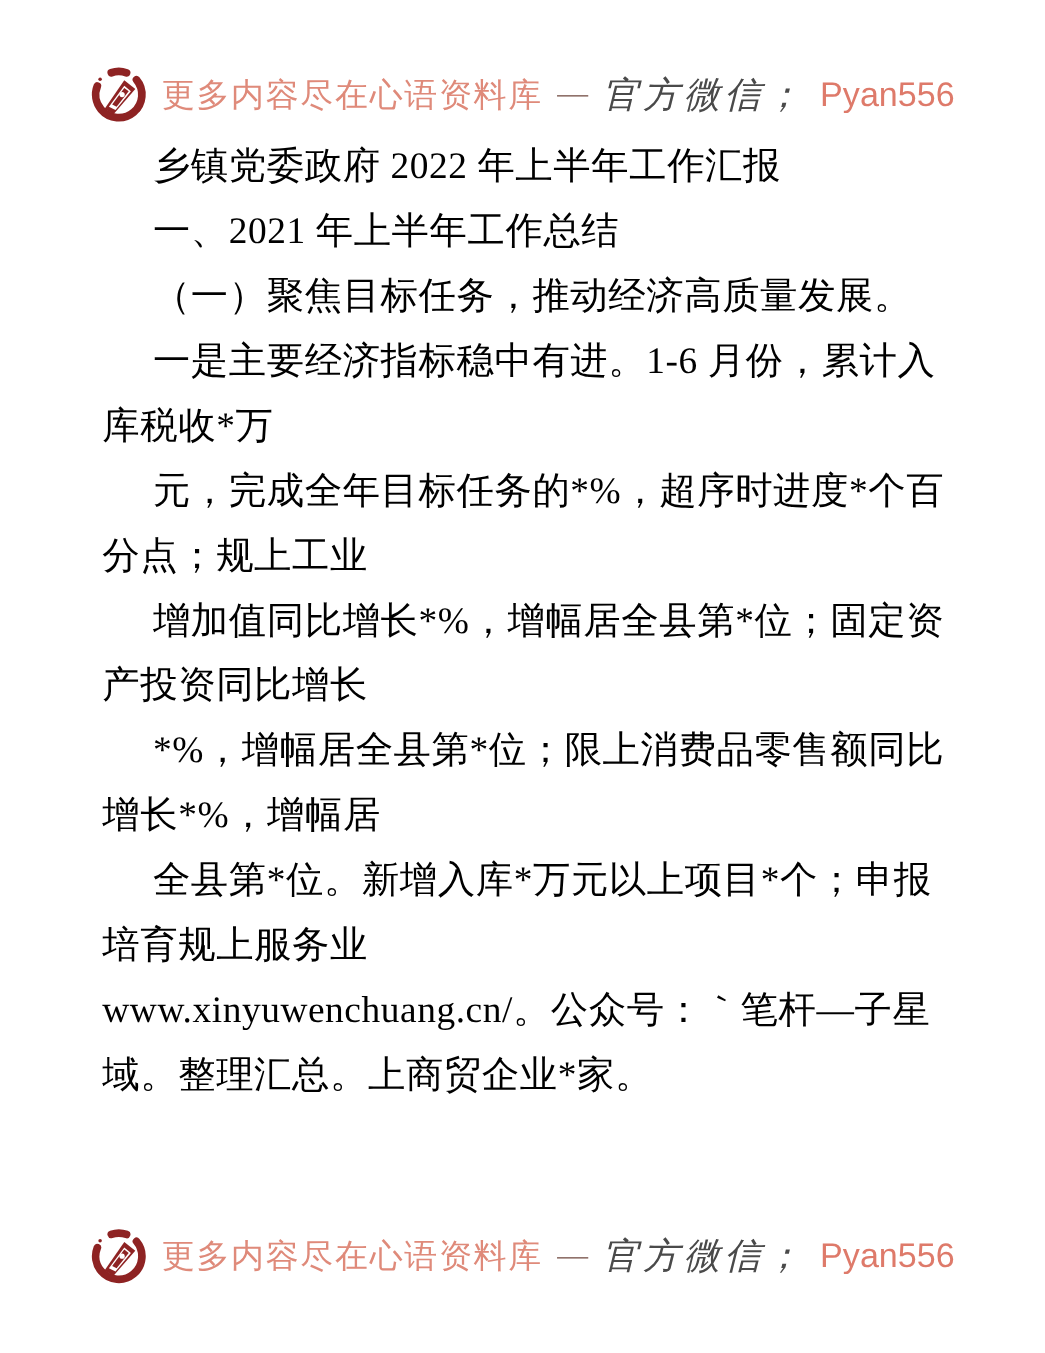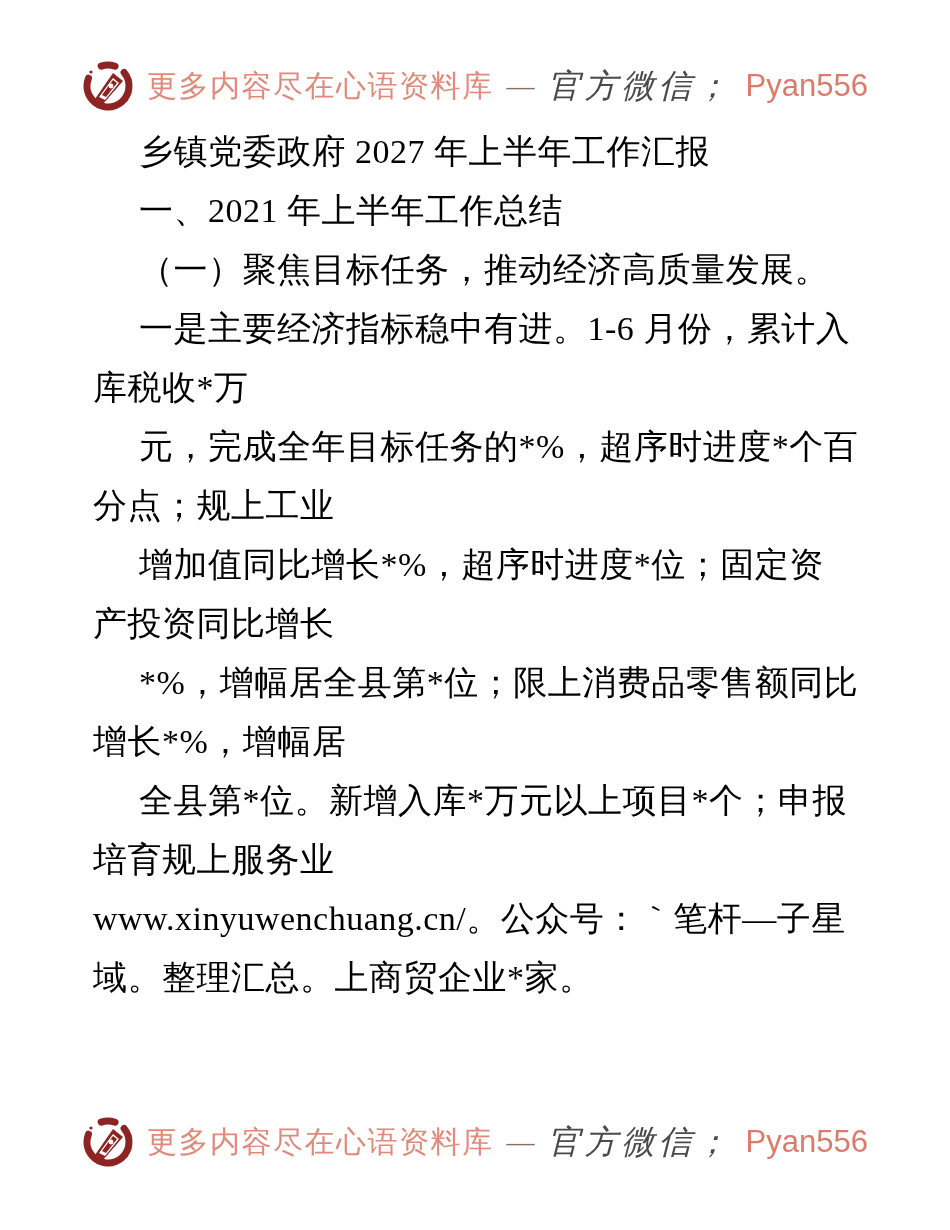--- a/index.html
+++ b/index.html
@@ -56,28 +56,28 @@
       <circle cx="9" cy="12" r="1.6" fill="#8e2323"></circle>
       <circle cx="44" cy="40" r="1.6" fill="#8e2323"></circle>
     </svg>
     <span class="brand-text">更多内容尽在心语资料库</span>
     <span class="sep-dash">—</span>
     <span class="wechat-label">官方微信；</span>
     <span class="wechat-id">Pyan556</span>
   </div>
 
   <div class="doc">
-    <div class="line indent">乡镇党委政府 2027 年上半年工作汇报</div>
+    <div class="line indent">乡镇党委政府 2022 年上半年工作汇报</div>
     <div class="line indent">一、2021 年上半年工作总结</div>
     <div class="line indent">（一）聚焦目标任务，推动经济高质量发展。</div>
     <div class="line indent">一是主要经济指标稳中有进。1-6 月份，累计入</div>
     <div class="line">库税收*万</div>
     <div class="line indent">元，完成全年目标任务的*%，超序时进度*个百</div>
     <div class="line">分点；规上工业</div>
-    <div class="line indent">增加值同比增长*%，超序时进度*位；固定资</div>
+    <div class="line indent">增加值同比增长*%，增幅居全县第*位；固定资</div>
     <div class="line">产投资同比增长</div>
     <div class="line indent">*%，增幅居全县第*位；限上消费品零售额同比</div>
     <div class="line">增长*%，增幅居</div>
     <div class="line indent">全县第*位。新增入库*万元以上项目*个；申报</div>
     <div class="line">培育规上服务业</div>
     <div class="line">www.xinyuwenchuang.cn/。公众号：｀笔杆—子星</div>
     <div class="line">域。整理汇总。上商贸企业*家。</div>
   </div>
 
   <div class="banner bottom">

